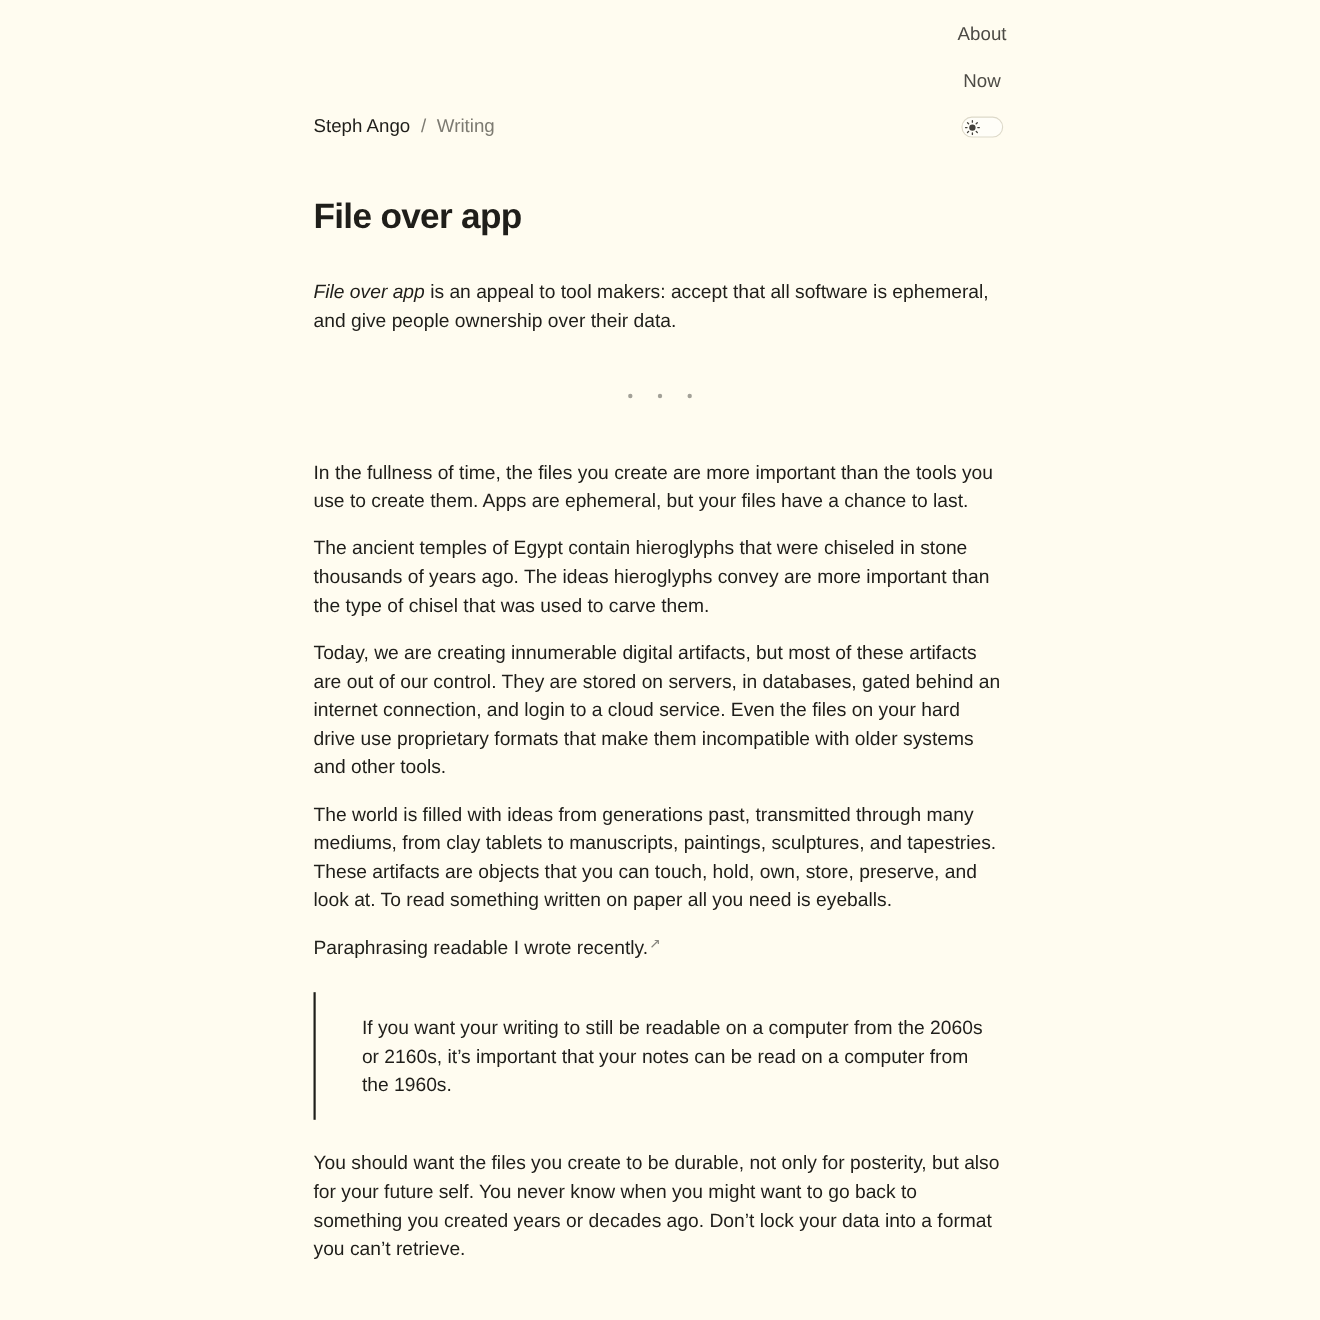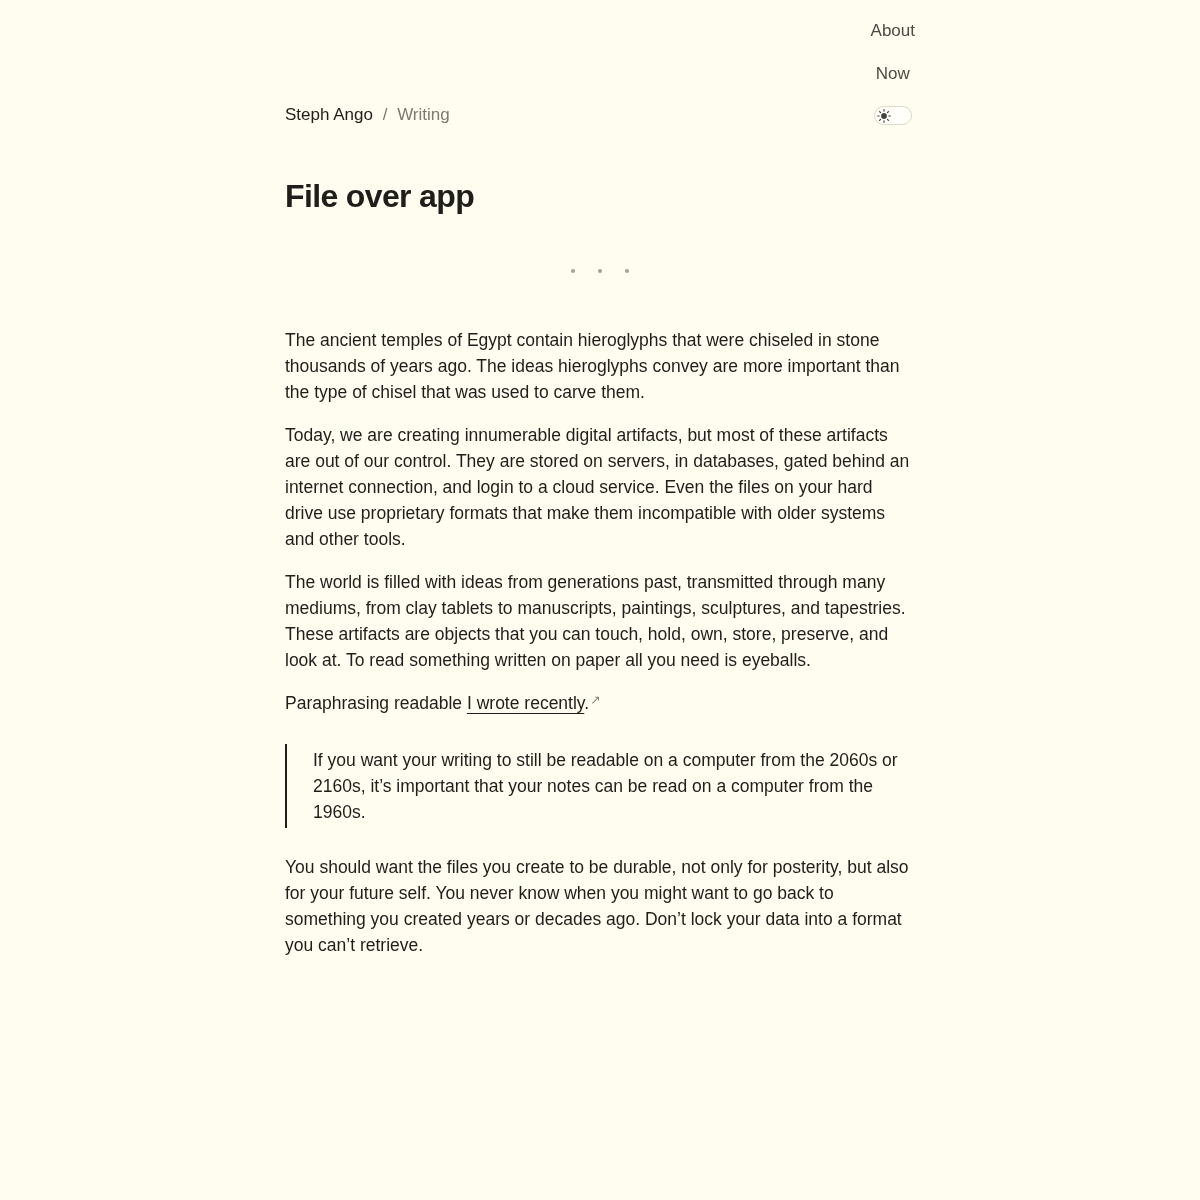--- a/index.html
+++ b/index.html
@@ -84,38 +84,37 @@
     margin: 54px 0;
   }
   .dot {
     width: 4px;
     height: 4px;
     border-radius: 50%;
     background: #A3A198;
   }
   .inline-link {
     color: inherit;
-    text-decoration: underline;
     text-decoration-thickness: 1px;
     text-underline-offset: 3.5px;
     cursor: pointer;
   }
   .ext-arrow {
     color: #87857E;
     font-size: 12.5px;
     position: relative;
     top: -5px;
     margin-left: 1px;
   }
   blockquote {
     margin: 26px 0;
     border-left: 2px solid #1F1E1A;
     padding: 3px 0 3px 26px;
   }
-  blockquote p { margin: 0; }
+  blockquote p { margin: 16px; }
 </style>
 </head>
 <body>
 
 <div class="col">
 
   <header class="site-header">
     <div class="brand">
       <a class="site-name">Steph Ango</a>
       <span class="sep">/</span>
@@ -142,27 +141,29 @@
         </span>
       </button>
     </nav>
   </header>
 
   <main>
     <h1 class="title">File over app</h1>
 
     <article>
 
+      <p><em>File over app</em><span> is an appeal to tool makers: accept that all software is ephemeral, and give people ownership over their data.</span></p>
 
       <div class="dots">
         <span class="dot"></span>
         <span class="dot"></span>
         <span class="dot"></span>
       </div>
 
+      <p>In the fullness of time, the files you create are more important than the tools you use to create them. Apps are ephemeral, but your files have a chance to last.</p>
 
       <p>The ancient temples of Egypt contain hieroglyphs that were chiseled in stone thousands of years ago. The ideas hieroglyphs convey are more important than the type of chisel that was used to carve them.</p>
 
       <p>Today, we are creating innumerable digital artifacts, but most of these artifacts are out of our control. They are stored on servers, in databases, gated behind an internet connection, and login to a cloud service. Even the files on your hard drive use proprietary formats that make them incompatible with older systems and other tools.</p>
 
       <p>The world is filled with ideas from generations past, transmitted through many mediums, from clay tablets to manuscripts, paintings, sculptures, and tapestries. These artifacts are objects that you can touch, hold, own, store, preserve, and look at. To read something written on paper all you need is eyeballs.</p>
 
       <p><span>Paraphrasing readable </span><a class="inline-link">I wrote recently</a><span>.</span><span class="ext-arrow">↗</span></p>
 
       <blockquote>

